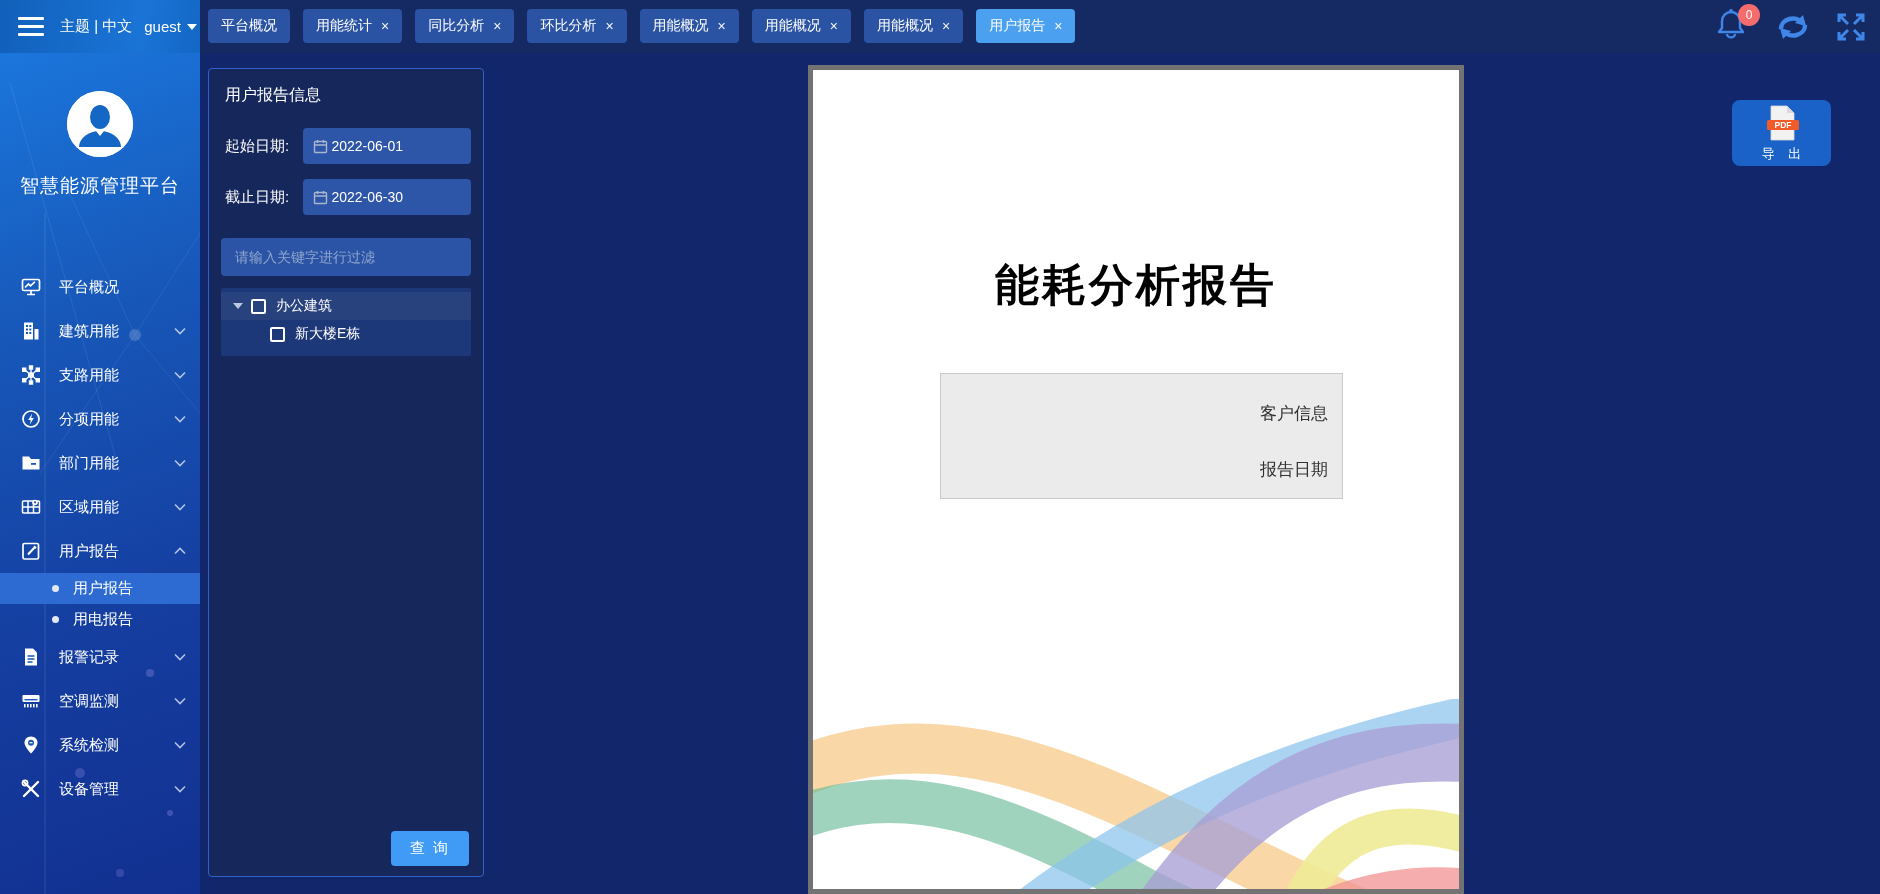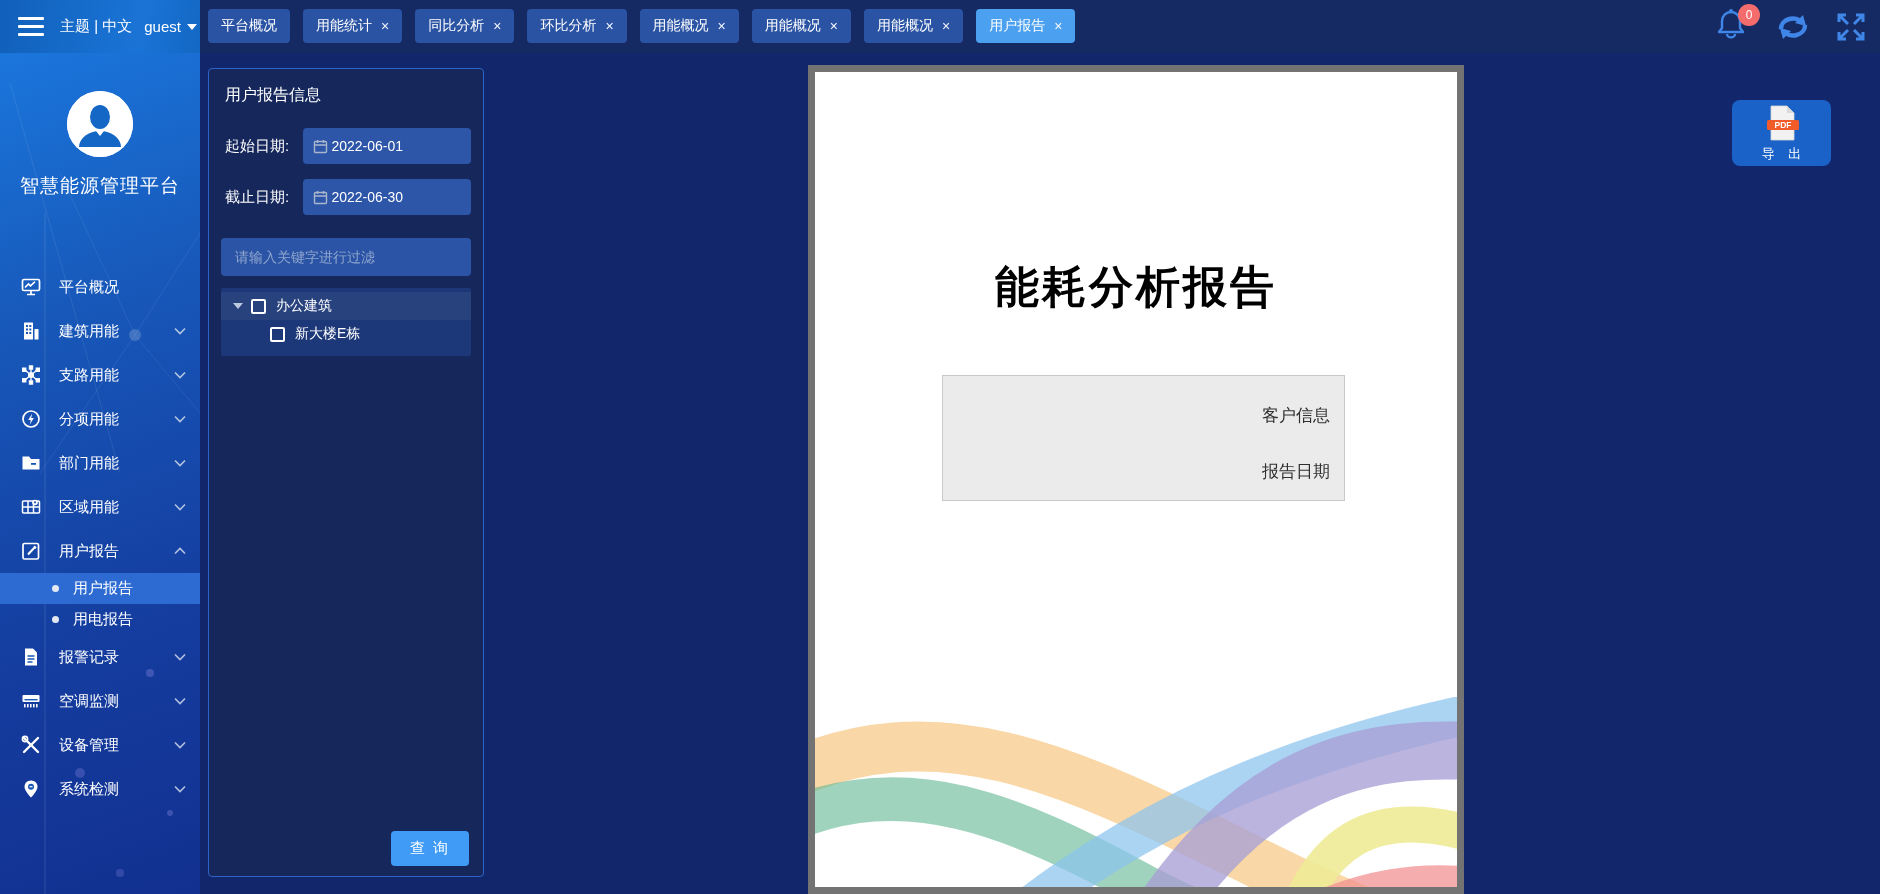--- a/index.html
+++ b/index.html
@@ -64,21 +64,21 @@
   .tree-caret { width:0; height:0; border-left:5px solid transparent; border-right:5px solid transparent;
     border-top:6px solid #bcc8de; margin:0 8px 0 12px; }
   .tree-checkbox { width:15px; height:15px; border:2px solid #fff; border-radius:2px; background:transparent; margin-right:10px; }
   .tree-row.child { padding-left:49px; }
   .tree-label { color:#fff; }
   .query-btn { position:absolute; right:14px; bottom:10px; width:78px; height:35px; background:#3f9bf5; border:none;
     border-radius:4px; color:#fff; font-size:15px; cursor:pointer; letter-spacing:2px; }
 
   
   .page { position:absolute; left:808px; top:65px; width:656px; height:829px; background:#fff;
-    border:7px solid #737373; overflow:hidden; z-index:5; }
+    border:5px solid #737373; overflow:hidden; z-index:5; }
   .report-title { margin-top:186px; text-align:center; font-size:44px; font-weight:bold; color:#000; letter-spacing:3px; }
   .info-box { position:absolute; left:127px; top:303px; width:403px; height:126px; background:#ebebeb;
     border:1px solid #c9c9c9; padding:28px 14px 0; }
   .info-line { font-size:17px; color:#303030;text-align:right; }
   .info-line + .info-line { margin-top:33px; }
   .waves { position:absolute; left:0; bottom:0; width:656px; height:190px; }
 
   
   .export-btn { position:absolute; left:1732px; top:100px; width:99px; height:66px; background:#1b62c8; border-radius:8px;
     display:flex; flex-direction:column; align-items:center; justify-content:center; gap:3px; cursor:pointer; z-index:15; }
@@ -308,37 +308,37 @@
             <rect x="13" y="14" width="1.6" height="3.4"></rect>
             <rect x="16" y="14" width="1.6" height="3.4"></rect>
           </g>
       </svg>
       <span class="mi-label">空调监测</span>
       <svg class="mi-chevron" width="12" height="8" viewBox="0 0 12 8">
           <polyline points="1,1.5 6,6.5 11,1.5" fill="none" stroke="#cfd9ea" stroke-width="1.6"></polyline>
         </svg>
     </div>
     <div class="menu-item">
+      <svg class="mi-icon" viewBox="0 0 22 22">
+        <path d="M11 2.5 c3.9 0 6.5 2.8 6.5 6.2 C17.5 13 11 19.5 11 19.5 S4.5 13 4.5 8.7 C4.5 5.3 7.1 2.5 11 2.5 z" fill="#fff"></path>
+        <circle cx="11" cy="8.7" r="3" fill="#1a57b4"></circle>
+          <path d="M9.5 8.7 h3" stroke="#fff" stroke-width="1.2"></path>
+      </svg>
+      <span class="mi-label">系统检测</span>
+      <svg class="mi-chevron" width="12" height="8" viewBox="0 0 12 8">
+          <polyline points="1,1.5 6,6.5 11,1.5" fill="none" stroke="#cfd9ea" stroke-width="1.6"></polyline>
+        </svg>
+    </div>
+    <div class="menu-item">
       <svg class="mi-icon" viewBox="0 0 22 22" stroke="#fff" fill="none">
         <path d="M4 4 L18 18" stroke-width="2.4" stroke-linecap="round"></path>
         <path d="M18 4 L4 18" stroke-width="2.4" stroke-linecap="round"></path>
         <circle cx="5" cy="5" r="2.6" stroke-width="1.6"></circle>
       </svg>
       <span class="mi-label">设备管理</span>
-      <svg class="mi-chevron" width="12" height="8" viewBox="0 0 12 8">
-          <polyline points="1,1.5 6,6.5 11,1.5" fill="none" stroke="#cfd9ea" stroke-width="1.6"></polyline>
-        </svg>
-    </div>
-    <div class="menu-item">
-      <svg class="mi-icon" viewBox="0 0 22 22">
-        <path d="M11 2.5 c3.9 0 6.5 2.8 6.5 6.2 C17.5 13 11 19.5 11 19.5 S4.5 13 4.5 8.7 C4.5 5.3 7.1 2.5 11 2.5 z" fill="#fff"></path>
-        <circle cx="11" cy="8.7" r="3" fill="#1a57b4"></circle>
-          <path d="M9.5 8.7 h3" stroke="#fff" stroke-width="1.2"></path>
-      </svg>
-      <span class="mi-label">系统检测</span>
       <svg class="mi-chevron" width="12" height="8" viewBox="0 0 12 8">
           <polyline points="1,1.5 6,6.5 11,1.5" fill="none" stroke="#cfd9ea" stroke-width="1.6"></polyline>
         </svg>
     </div>
   </div>
 </div>
 
 <div class="panel">
   <div class="panel-title">用户报告信息</div>
 

